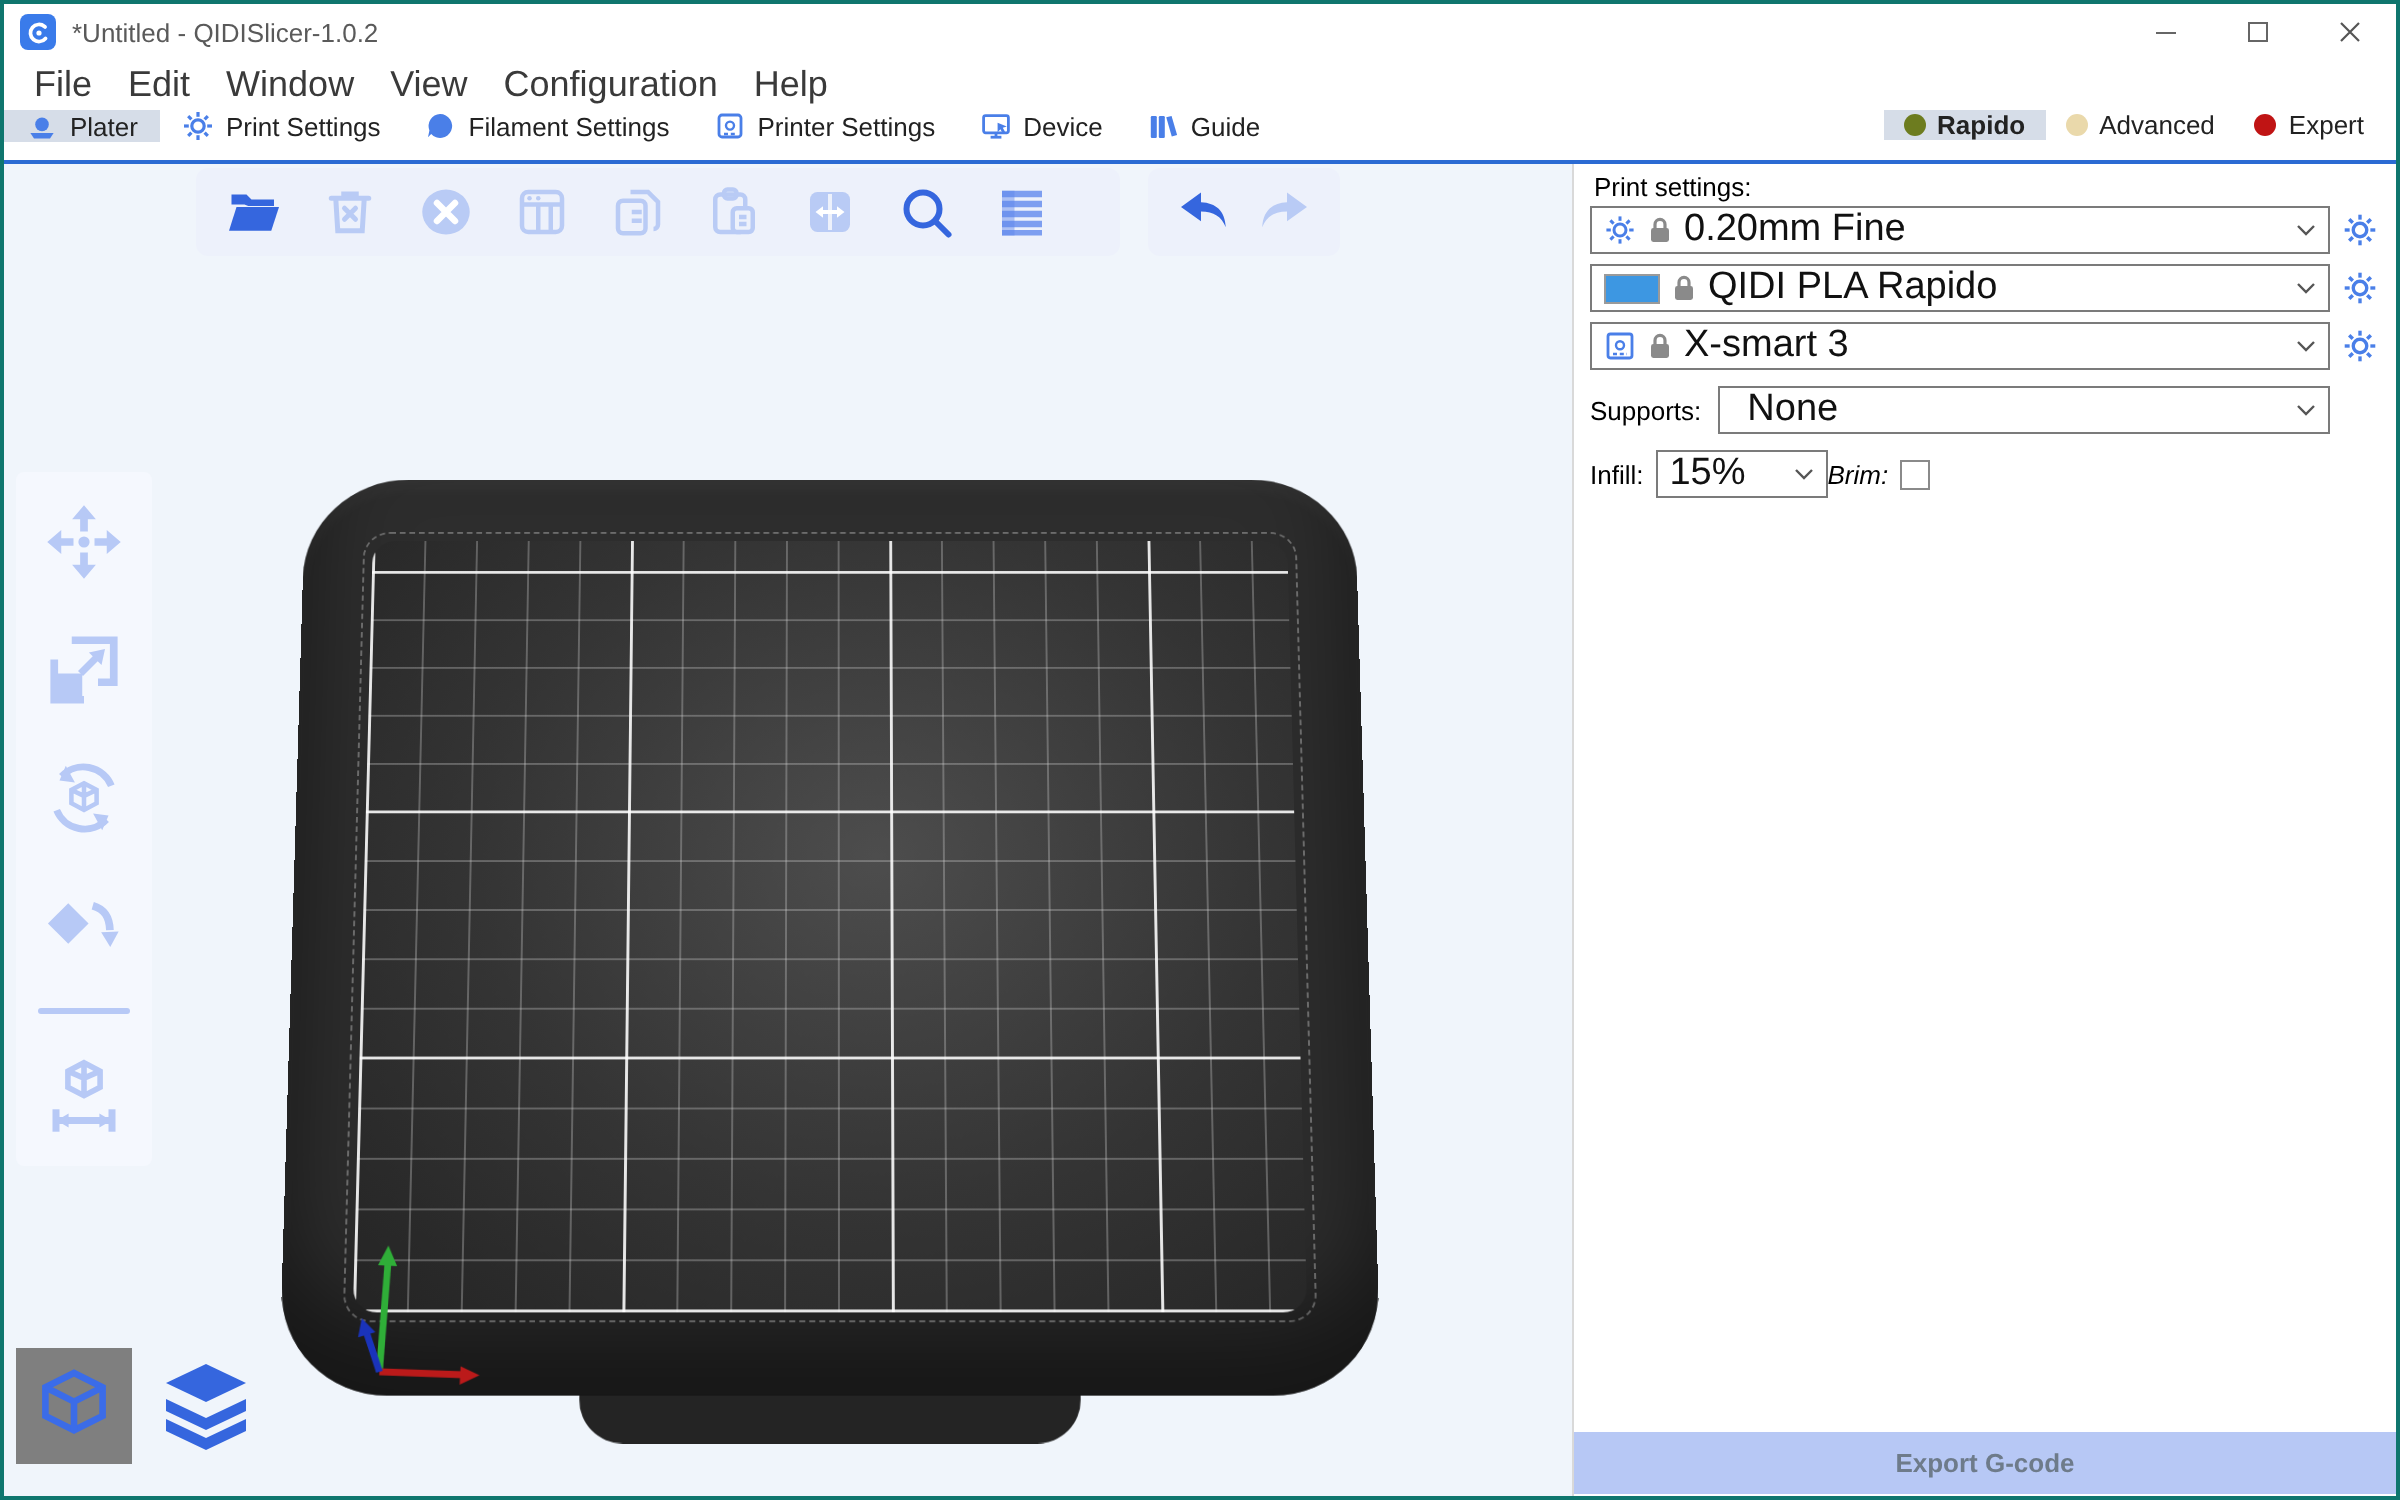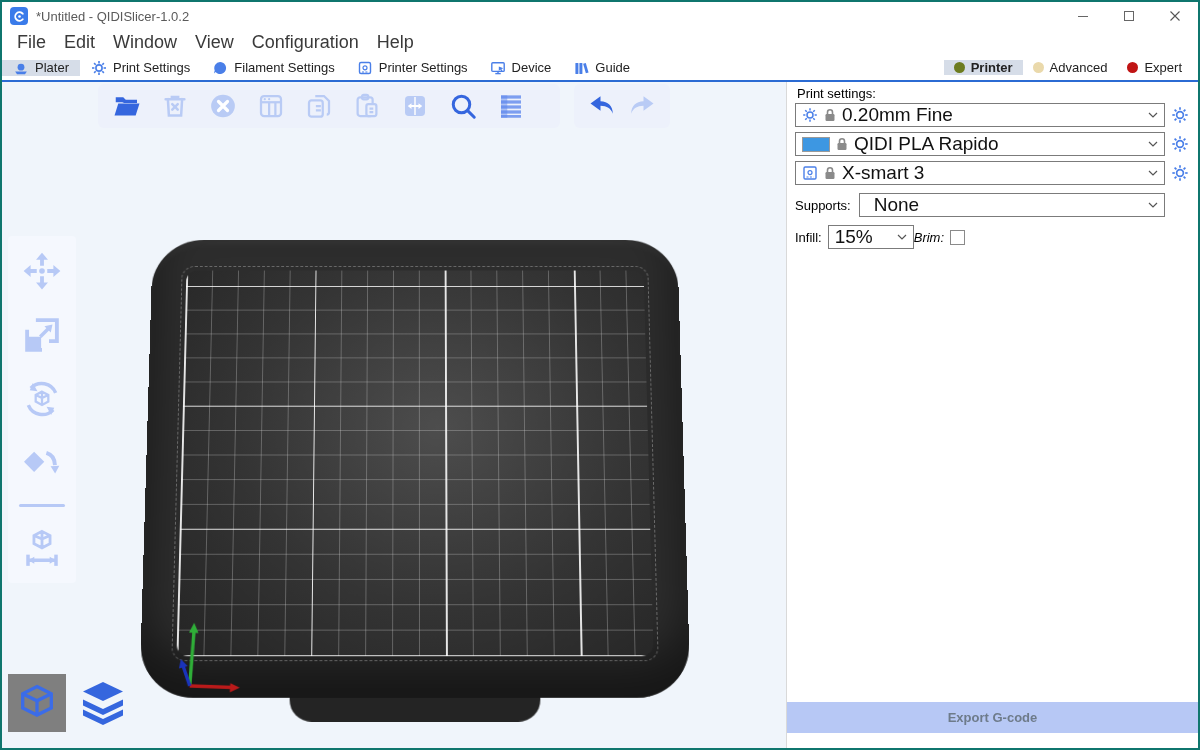--- a/index.html
+++ b/index.html
@@ -11,21 +11,21 @@
   .appicon { width:18px; height:18px; border-radius:4px; background:#3a7bea; display:flex; align-items:center; justify-content:center; flex:0 0 auto; }
   .title-text { margin-left:8px; font-size:13px; color:#5a5a5a; }
   .win-controls { margin-left:auto; display:flex; align-items:center; }
   .win-btn { width:46px; height:28px; display:flex; align-items:center; justify-content:center; cursor:default; }
 
   
   .menubar { height:25px; display:flex; align-items:center; padding-left:6px; background:#fff; flex:0 0 auto; }
   .menu-item { font-size:18px; color:#3a3a3a; padding:0 9px; height:100%; display:flex; align-items:center; }
 
   
-  .tabbar { height:27px; display:flex; align-items:center; border-bottom:2px solid #2b6bd3; background:#fff; flex:0 0 auto; }
+  .tabbar { height:27px; display:flex; align-items:flex-start; border-bottom:2px solid #2b6bd3; background:#fff; flex:0 0 auto; }
   .tab { display:flex; align-items:center; gap:6px; padding:0 11px; font-size:13px; color:#222; }
   .tab.active { background:#d6dde8; }
   .modes { margin-left:auto; display:flex; align-items:stretch; padding-right:6px; }
   .mode { display:flex; align-items:center; gap:6px; padding:0 10px; font-size:13px; color:#222; }
   .mode.active { background:#d6dde8; font-weight:bold; }
   .dot { width:11px; height:11px; border-radius:50%; display:inline-block; }
 
   
   .main { flex:1 1 auto; position:relative; }
   .viewport { position:absolute; left:0; top:0; width:784px; height:100%; background:#f0f5fb; overflow:hidden; }
@@ -65,21 +65,21 @@
   .combo { flex:1 1 auto; height:24px; border:1px solid #7b7b7b; background:#fff; display:flex; align-items:center; gap:6px; padding:0 6px; font-size:19px; color:#111; }
   .combo .val { flex:1 1 auto; white-space:nowrap; overflow:hidden; }
   .swatch { width:28px; height:15px; border:1px solid #9a9a9a; flex:0 0 auto; }
   .gear-out { width:20px; height:20px; flex:0 0 auto; display:flex; align-items:center; justify-content:center; }
   .row-inline { display:flex; align-items:center; margin-top:8px; margin-bottom:4px; }
   .row-inline .rp-label { margin:0; }
   .combo-supports { margin-left:8px; margin-right:25px; }
   .combo-infill { width:86px; flex:0 0 auto; margin-left:6px; }
   .brim-label { margin-left:46px;font-style:italic; }
   .checkbox { width:15px; height:15px; border:1px solid #8a8a8a; background:#fff; margin-left:6px; }
-  .export-btn { position:absolute; left:0; right:0; bottom:15px; height:31px; background:#b7c8f5; color:#6e7b8a; font-size:13px; font-weight:bold; display:flex; align-items:center; justify-content:center; }
+  .export-btn { position:absolute; left:0; right:0; bottom:1px; height:31px; background:#b7c8f5; color:#6e7b8a; font-size:13px; font-weight:bold; display:flex; align-items:center; justify-content:center; }
 </style>
 </head>
 <body>
 
 <div class="window">
 
   <div class="titlebar">
     <span class="appicon">
       <svg width="13" height="13" viewBox="0 0 14 14">
           <circle cx="7" cy="7" r="4.6" fill="none" stroke="#fff" stroke-width="2" stroke-dasharray="22 7" stroke-linecap="round" transform="rotate(40 7 7)"></circle>
@@ -167,21 +167,21 @@
           <rect x="2.4" y="3" width="3" height="11" rx="0.6" fill="#4a7fe8"></rect>
           <rect x="6.4" y="3" width="3" height="11" rx="0.6" fill="#4a7fe8"></rect>
           <path d="M10.6 3.8l2.9-.8 3 10.4-2.9.8z" fill="#4a7fe8" transform="scale(0.92) translate(0.4,0.2)"></path>
         </svg>
       <span>Guide</span>
     </span>
 
     <span class="modes">
       <span class="mode active">
         <span class="dot" style="background: rgb(109, 124, 31);"></span>
-        <span>Printer</span>
+        <span>Rapido</span>
       </span>
       <span class="mode">
         <span class="dot" style="background: rgb(234, 217, 171);"></span>
         <span>Advanced</span>
       </span>
       <span class="mode">
         <span class="dot" style="background: rgb(192, 20, 20);"></span>
         <span>Expert</span>
       </span>
     </span>

